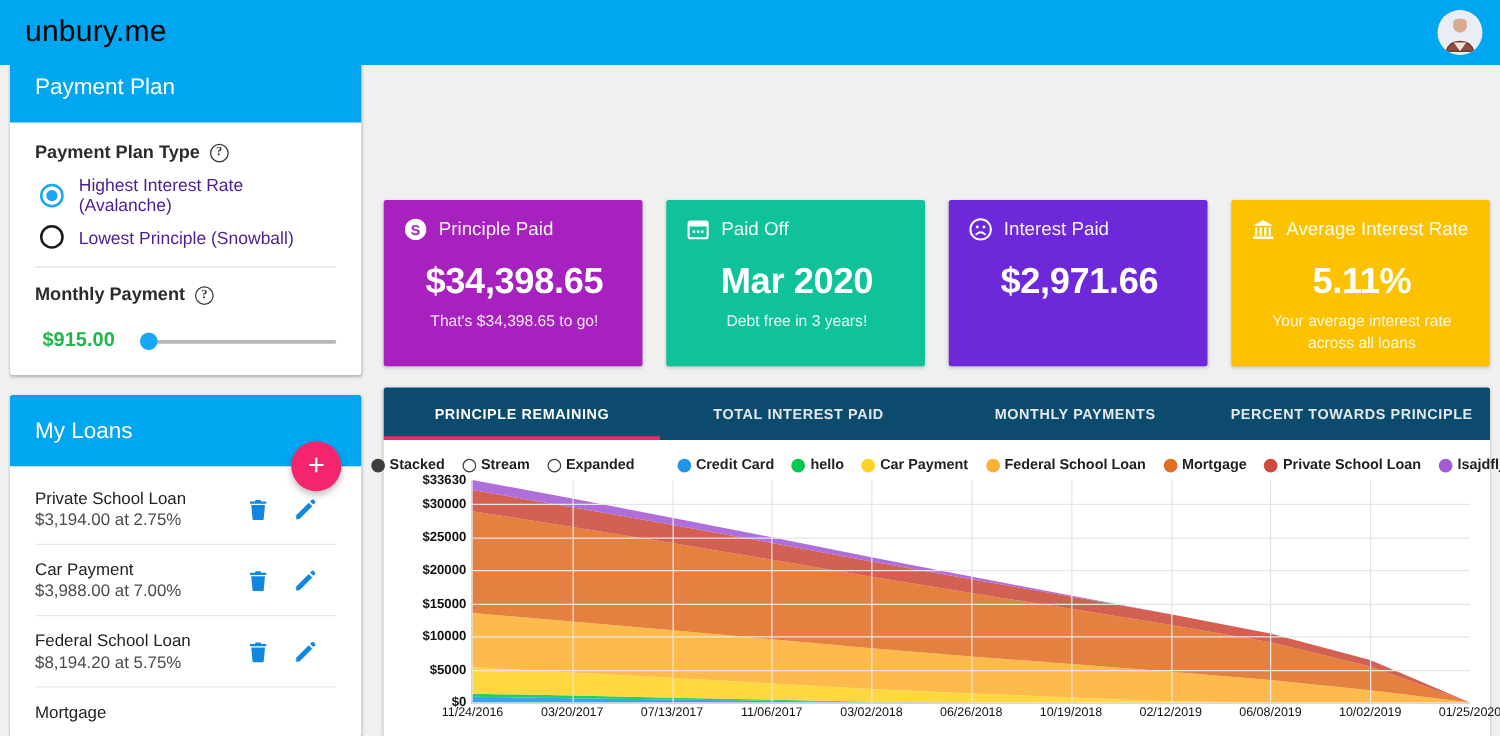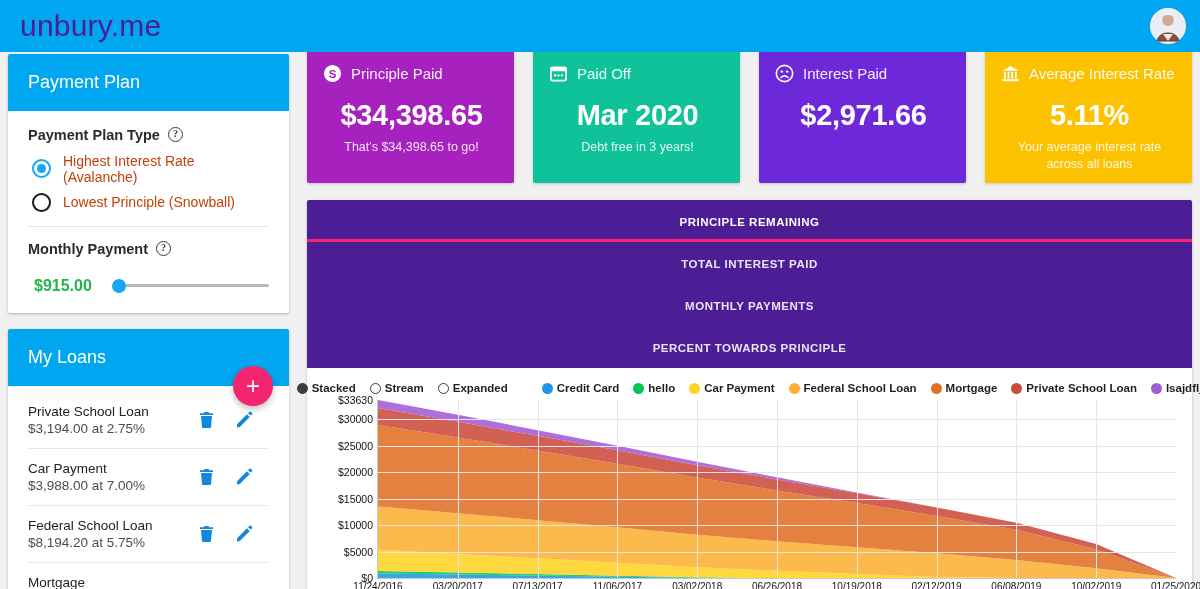--- a/index.html
+++ b/index.html
@@ -12,31 +12,31 @@
 
   
   #topbar {
     height: 52px; width: 100%;
     background: #00a6f0;
     display: flex; align-items: center;
     justify-content: space-between;
     padding: 0 14px 0 20px;
     position: relative; z-index: 5;
   }
-  #brand { color: #4c1d95; font-size: 30px; letter-spacing: .2px; }
+  #brand { color: #000000; font-size: 24px; letter-spacing: .2px; }
   #avatar {
     width: 36px; height: 36px; border-radius: 50%;
     background: #cfd6dd; overflow: hidden; position: relative;
     flex: 0 0 36px;
   }
   #avatar svg { display:block; width:100%; height:100%; }
 
   
   #page {
-    display: flex; align-items: center;
+    display: flex; align-items: flex-end;
     padding: 14px 8px 0 8px; gap: 18px;
     height: calc(589px - 52px);
     border-radius: 26px;
   }
   #left-col { width: 281px; flex: 0 0 281px; }
   #right-col { flex: 1 1 auto; min-width: 0; }
 
   
   .card {
     background: #fff; border-radius: 2px;
@@ -71,21 +71,21 @@
     width: 19px; height: 19px; border-radius: 50%;
     border: 2px solid #1a1a1a; flex: 0 0 19px;
     display: flex; align-items: center; justify-content: center;
     background: #fff;
   }
   .radio.on { border-color: #19a6f5; }
   .radio.on::after {
     content:''; width: 9px; height: 9px; border-radius: 50%;
     background: #19a6f5;
   }
-  .radio-label { font-size: 14px; color: #c2410c; }
+  .radio-label { font-size: 14px; color: #4c1d95; }
   .divider { height: 1px; background: #e4e4e4; margin: 14px 0 14px 0; }
   .slider-row {
     display: flex; align-items: center; gap: 22px;
     margin-top: 20px; padding-left: 6px;
   }
   .amount { color: #1fb64a; font-size: 16px; font-weight: bold; }
   .slider-track {
     flex: 1 1 auto; height: 3px; background: #b8b8b8;
     border-radius: 2px; position: relative; cursor: pointer;
   }
@@ -137,22 +137,22 @@
     margin-top: 16px; letter-spacing: -.3px;
   }
   .stat-sub {
     text-align: center; font-size: 12.5px;
     color: rgba(255,255,255,.88); margin-top: 7px; line-height: 1.35;
   }
 
   
   #chart-card { margin-top: 17px; }
   #tabs {
-    background: #4c1d95; display: flex;
-    border-radius: 2px 2px 0 0; overflow: hidden; flex-direction: column;
+    background: #0c4a6e; display: flex;
+    border-radius: 2px 2px 0 0; overflow: hidden;
   }
   .tab {
     flex: 1 1 0; text-align: center; color: #fff;
     font-size: 11.5px; font-weight: bold; letter-spacing: .5px;
     padding: 16px 4px 14px 4px; cursor: pointer;
     position: relative; opacity: .88;
   }
   .tab.active { opacity: 1; }
   .tab.active::after {
     content:''; position: absolute; left: 0; right: 0; bottom: 0;
@@ -182,21 +182,21 @@
   
   #plot-wrap { position: relative; height: 195px; margin-left: 2px; }
   #plot {
     position: absolute; left: 56px; right: 4px; top: 0; bottom: 16px;
     border-left: 1px solid #c9c9c9; border-bottom: 1px solid #c9c9c9;
   }
   #plot svg { display:block; width:100%; height:100%; }
   .ytick {
     position: absolute; right: 100%; margin-right: 5px;
     transform: translateY(-50%);
-    font-size: 10.5px; font-weight: normal; color: #111;
+    font-size: 10.5px; font-weight: bold; color: #111;
     white-space: nowrap;
   }
   .xtick {
     position: absolute; top: 100%; margin-top: 3px;
     transform: translateX(-50%);
     font-size: 10px; color: #111; white-space: nowrap;
   }
   .gridline {
     position: absolute; left: 0; right: 0; height: 1px;
     background: #e6e6e6;

